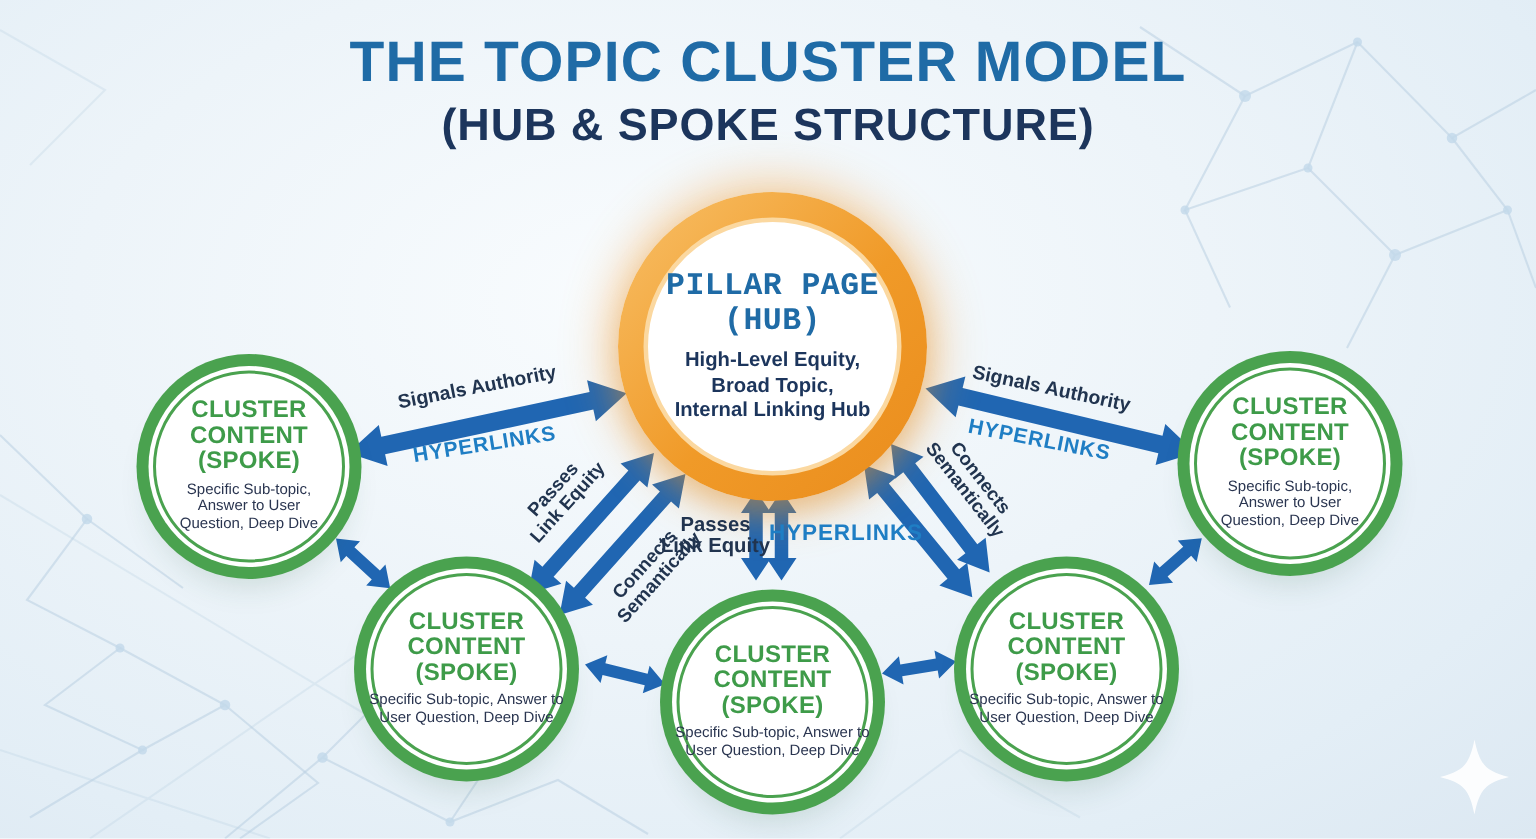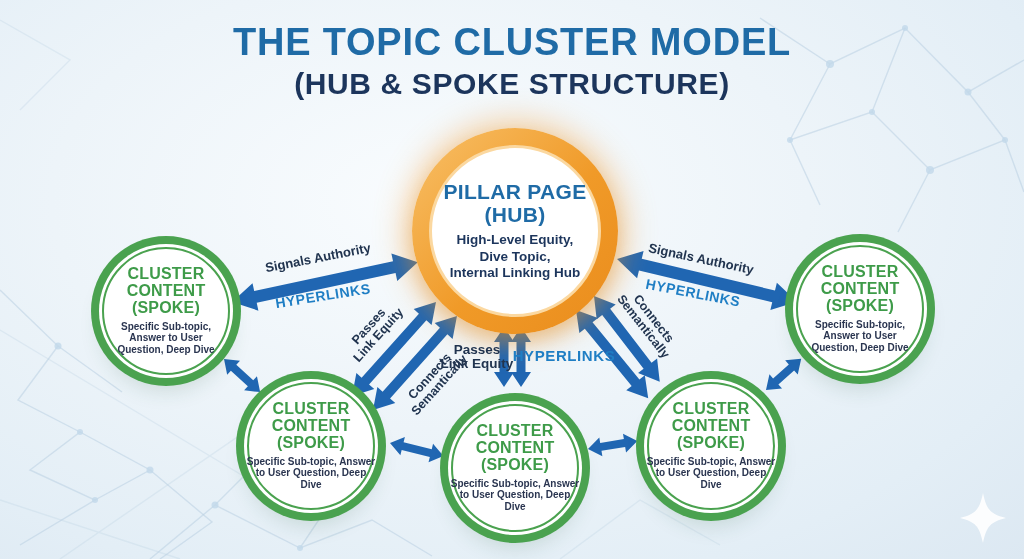--- a/index.html
+++ b/index.html
@@ -23,28 +23,28 @@
   .circle{position:absolute;border-radius:50%;display:flex;flex-direction:column;
           align-items:center;justify-content:center;text-align:center;z-index:2;}
   
   .hub-outer{position:absolute;left:412px;top:128px;width:206px;height:206px;border-radius:50%;
     background:linear-gradient(135deg,#f8c068 0%,#f09a28 55%,#ea8c1c 100%);
     box-shadow:0 0 30px 8px rgba(243,156,48,.42), 0 8px 18px rgba(205,125,25,.28);
     display:flex;align-items:center;justify-content:center;z-index:2;}
   .hub-inner{width:166px;height:166px;border-radius:50%;background:#ffffff;
     border:3px solid #fbd8a0;display:flex;flex-direction:column;align-items:center;
     justify-content:center;text-align:center;}
-  .hub-heading{font-size:21px;font-weight:bold;line-height:1.1;color:var(--title-blue,#2273ae);letter-spacing:.3px;}
+  .hub-heading{font-size:21px;font-weight:bold;line-height:1.1;color:var(--title-blue,#2273ae);letter-spacing:.3px;font-family:Liberation Mono, monospace;}
   .hub-desc{margin-top:6px;font-size:13.5px;font-weight:600;line-height:1.22;color:var(--navy,#22304e);}
   
   .spoke{width:124px;height:124px;background:#fff;border:2px solid var(--green-ring,#4aa24f);
     box-shadow:0 0 0 3px #ffffff, 0 0 0 11px var(--green-ring,#4aa24f), 0 14px 22px rgba(35,90,55,.18);}
   .spoke-heading{font-size:16px;font-weight:bold;line-height:1.05;color:var(--green,#3e9b49);
     width:92px;letter-spacing:.2px;}
-  .spoke-desc{margin-top:4px;font-size:10px;font-weight:bold;line-height:1.18;color:#2a3550;}
+  .spoke-desc{margin-top:4px;font-size:10px;font-weight:normal;line-height:1.18;color:#2a3550;}
   .spoke.side .spoke-desc{width:100px;}
   .spoke.bottom .spoke-desc{width:130px;}
   
   .lbl{position:absolute;z-index:3;white-space:nowrap;text-align:center;line-height:1.05;
     transform:translate(-50%,-50%) rotate(var(--r,0deg));color:#21344f;}
   .lbl span{display:block;}
   .lbl-sa{font-size:13px;font-weight:600;}
   .lbl-hl{font-size:14px;font-weight:bold;letter-spacing:.6px;color:var(--hyperlink-blue,#1f7ec4);}
   .lbl-sm{font-size:12.5px;font-weight:bold;}
 </style>
@@ -97,21 +97,21 @@
 </div>
 
 <div class="hub-outer">
   <div class="hub-inner">
     <div class="hub-heading">
       <span>PILLAR PAGE</span><br>
       <span>(HUB)</span>
     </div>
     <div class="hub-desc">
       <span style="display:block">High-Level Equity,</span>
-      <span style="display:block">Dive Topic,</span>
+      <span style="display:block">Broad Topic,</span>
       <span style="display:block">Internal Linking Hub</span>
     </div>
   </div>
 </div>
 
 <div class="circle spoke side" style="left:102px;top:247px;">
   <div class="spoke-heading">CLUSTER CONTENT (SPOKE)</div>
   <div class="spoke-desc">Specific Sub-topic, Answer to User Question, Deep Dive</div>
 </div>
 <div class="circle spoke side" style="left:796px;top:245px;">

